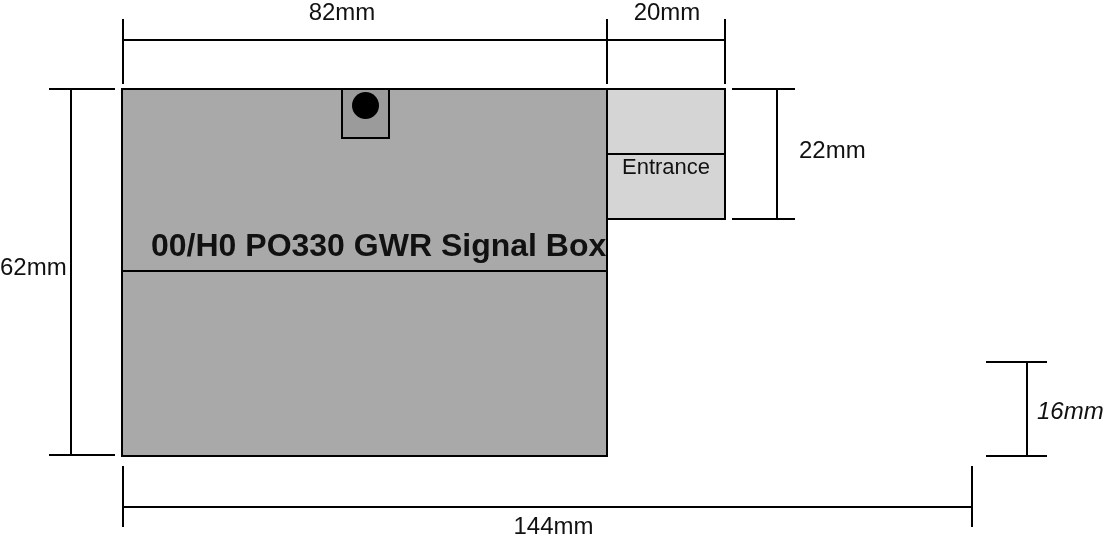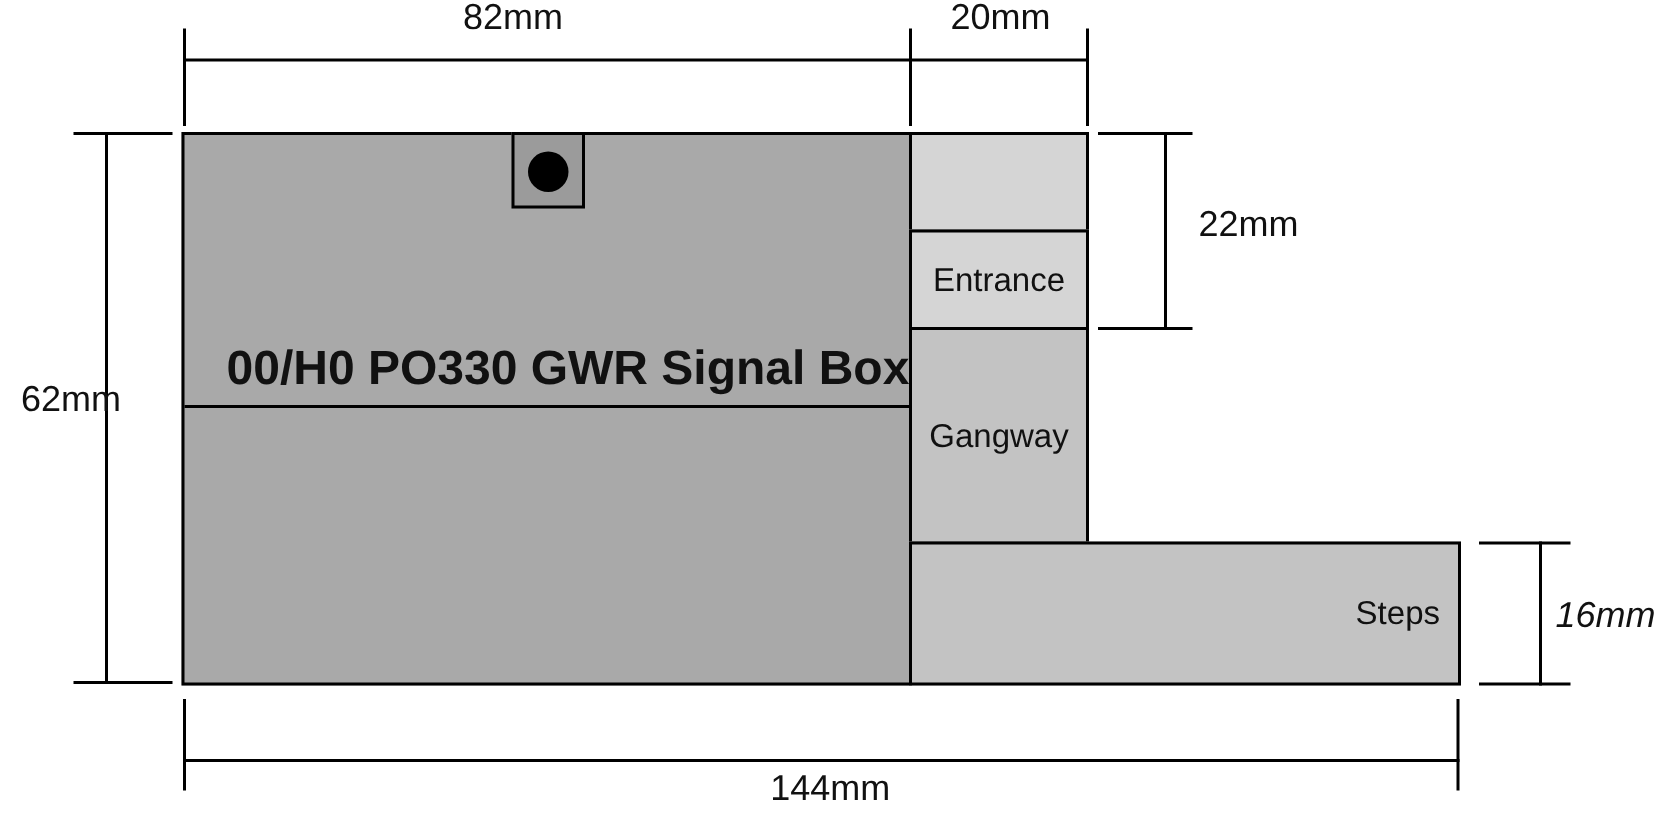--- a/index.html
+++ b/index.html
@@ -17,21 +17,21 @@
     width:1103px;height:542px;
     background:var(--background);
     font-family:"Liberation Sans", sans-serif;
     color:var(--text);
     overflow:hidden;
   }
   .box{
     position:absolute;
     box-sizing:border-box;
     border:2px solid var(--line);
-    display:flex;align-items:center;justify-content:center;
+    display:flex;justify-content:center;
   }
   .ln{position:absolute;background:var(--line);}
   .dim-label{
     position:absolute;
     font-size:24px;line-height:28px;
     white-space:nowrap;
   }
   .dim-label.centered{text-align:center;}
   .area-label{font-size:22px;line-height:24px;white-space:nowrap;}
   #main-box{left:121px;top:88px;width:487px;height:369px;background:var(--main-fill);}
@@ -57,45 +57,39 @@
   <div id="main-title">00/H0 PO330 GWR Signal Box</div>
 
   <div class="box" id="roof-vent">
     <div id="vent-dot"></div>
   </div>
 
   <div class="box" id="top-landing"></div>
   <div class="box" id="entrance-box">
     <span class="area-label">Entrance</span>
   </div>
-  <div class="box" id="gangway-box">
-    <span class="area-label">Gangway</span>
-  </div>
-  <div class="box" id="steps-box">
-    <span class="area-label">Steps</span>
-  </div>
 
   <div>
     <div class="ln" style="left:122px;top:39px;width:486px;height:2px;"></div>
     <div class="ln" style="left:122px;top:19px;width:2px;height:65px;"></div>
     <div class="ln" style="left:606px;top:19px;width:2px;height:65px;"></div>
     <div class="dim-label centered" style="left:122px;top:-2px;width:440px;">82mm</div>
   </div>
 
   <div>
     <div class="ln" style="left:606px;top:39px;width:120px;height:2px;"></div>
     <div class="ln" style="left:724px;top:19px;width:2px;height:65px;"></div>
     <div class="dim-label centered" style="left:608px;top:-2px;width:118px;">20mm</div>
   </div>
 
   <div>
     <div class="ln" style="left:70px;top:89px;width:2px;height:367px;"></div>
     <div class="ln" style="left:49px;top:88px;width:66px;height:2px;"></div>
     <div class="ln" style="left:49px;top:454px;width:66px;height:2px;"></div>
-    <div class="dim-label" style="left:14px;top:253px;">62mm</div>
+    <div class="dim-label" style="left:0;top:253px;">62mm</div>
   </div>
 
   <div>
     <div class="ln" style="left:776px;top:88px;width:2px;height:132px;"></div>
     <div class="ln" style="left:732px;top:88px;width:63px;height:2px;"></div>
     <div class="ln" style="left:732px;top:218px;width:63px;height:2px;"></div>
     <div class="dim-label" style="left:788px;top:136px;margin-left:11px;">22mm</div>
   </div>
 
   <div>

